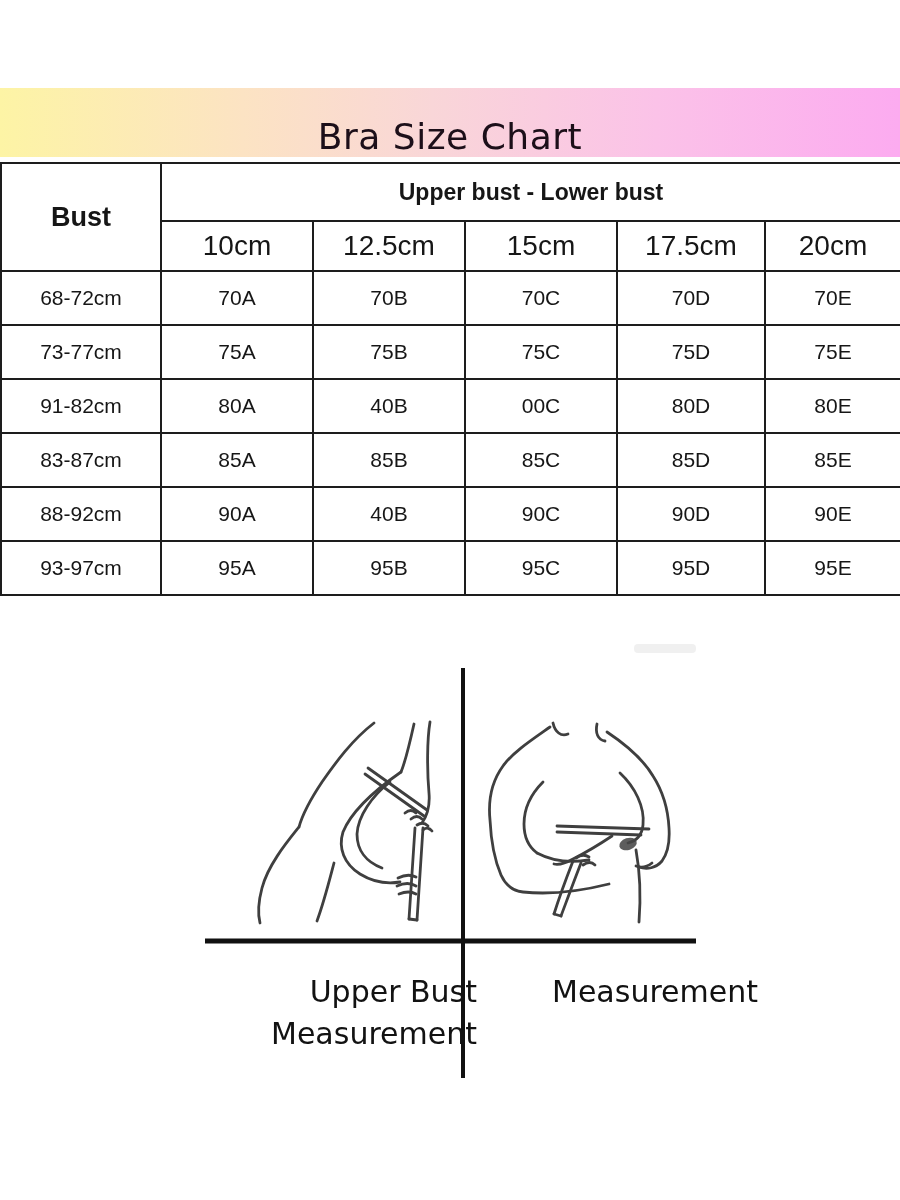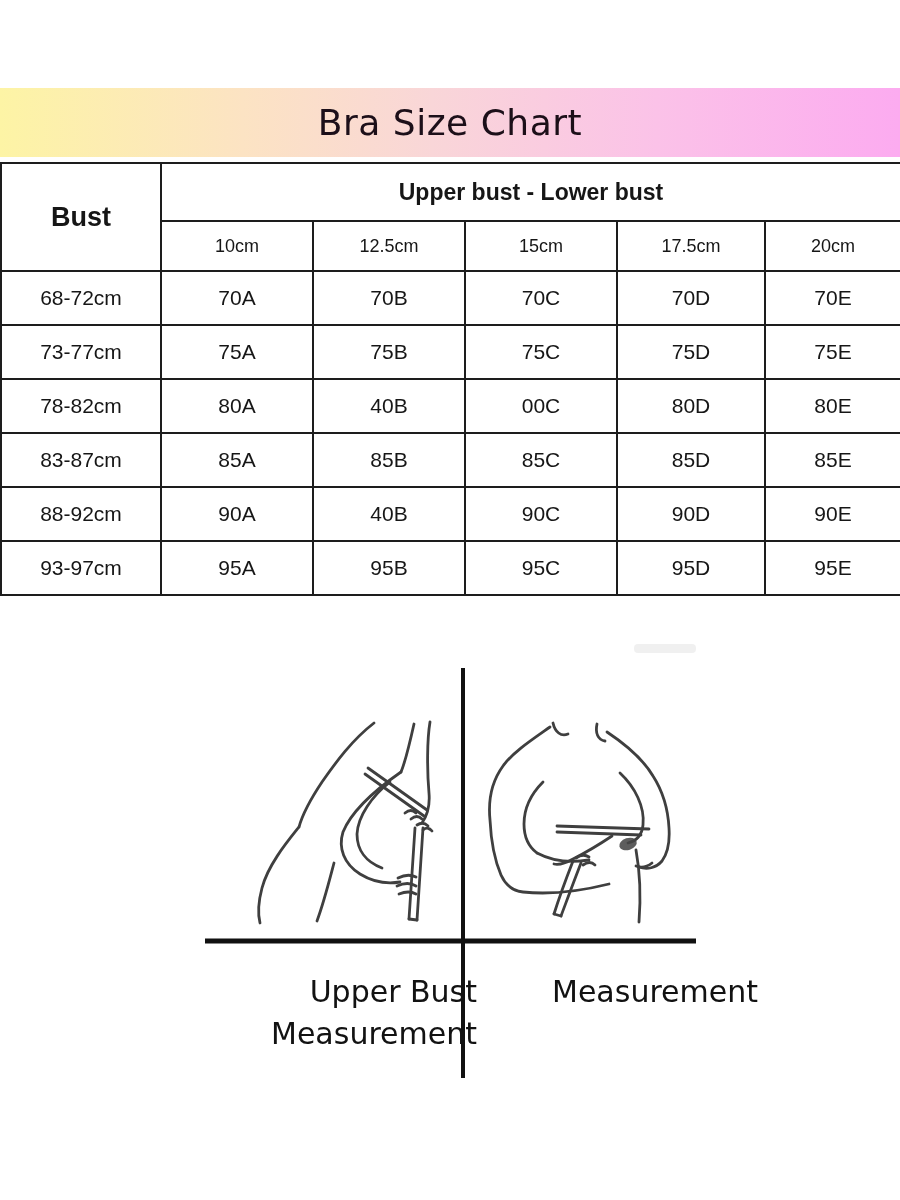--- a/index.html
+++ b/index.html
@@ -5,39 +5,39 @@
   html,body { margin:0; padding:0; background:#ffffff; }
   .page {
     position:relative; width:900px; height:1200px; background:#ffffff;
     font-family:"Liberation Sans", sans-serif; overflow:hidden;
   }
 
   
   .banner {
     position:absolute; top:88px; left:0; width:900px; height:69px;
     background:linear-gradient(90deg,#fdf4a5 0%, #fce3c3 27%, #f9d6d8 48%, #fbc2e8 73%, #fcabf0 100%);
-    display:flex; align-items:center; justify-content:center;
+    display:flex; align-items:flex-end; justify-content:center;
   }
   .banner-title {
     font-family:"DejaVu Sans", sans-serif;
     font-size:36px; font-weight:500; color:#1c0f19; letter-spacing:0.5px;
   }
 
   
   table.size-table {
     position:absolute; top:162px; left:0; width:900px;
     border-collapse:collapse; table-layout:fixed;
   }
   table.size-table th, table.size-table td {
     border:2px solid #1d1d1d; text-align:center; vertical-align:middle;
     padding:0; color:#161616; font-family:"Liberation Sans", sans-serif;
   }
   th.corner-cell   { font-size:27px; font-weight:bold; color:#0c0c0c; }
   th.group-cell    { font-size:23px; font-weight:bold; height:56px; color:#0c0c0c; }
-  tr.cm-row th     { font-size:18px; font-weight:normal; height:48px;margin-left:48px; }
+  tr.cm-row th     { font-size:28px; font-weight:normal; height:48px;margin-left:48px; }
   tr.data-row      { height:54px; }
   tr.data-row td   { font-size:21px; font-weight:normal; }
 
   
   .diagram-svg { position:absolute; top:620px; left:0; }
   .smudge {
     position:absolute; top:644px; left:634px; width:62px; height:9px;
     background:#aeaeae; opacity:0.18; border-radius:4px;
   }
   .caption {
@@ -89,21 +89,21 @@
       </tr>
       <tr class="data-row">
         <td>73-77cm</td>
         <td>75A</td>
         <td>75B</td>
         <td>75C</td>
         <td>75D</td>
         <td>75E</td>
       </tr>
       <tr class="data-row">
-        <td>78-82cm</td>
+        <td>91-82cm</td>
         <td>80A</td>
         <td>40B</td>
         <td>00C</td>
         <td>80D</td>
         <td>80E</td>
       </tr>
       <tr class="data-row">
         <td>83-87cm</td>
         <td>85A</td>
         <td>85B</td>

